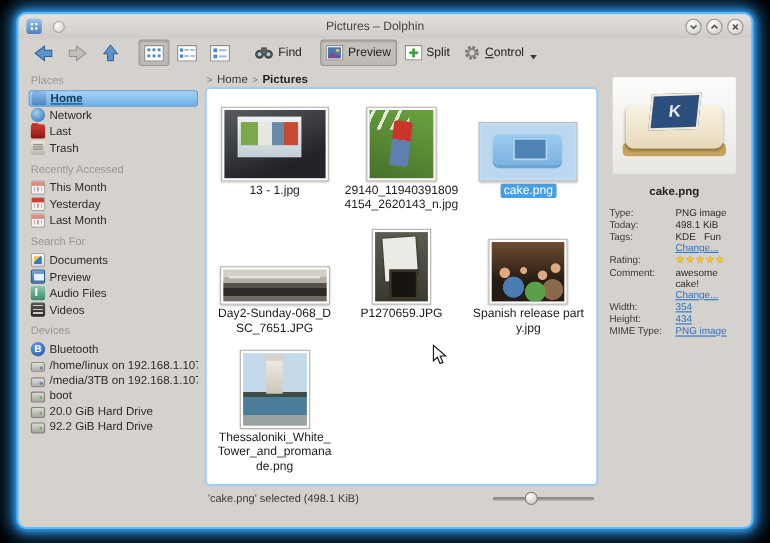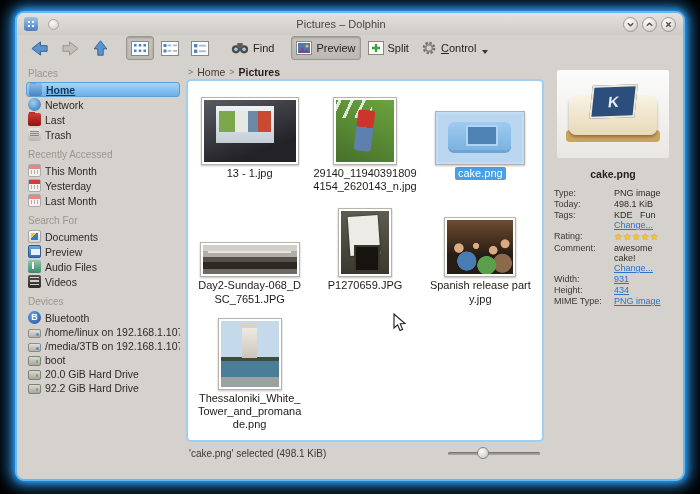--- a/index.html
+++ b/index.html
@@ -468,21 +468,21 @@
             <span class="ival-cell"><span class="ival">PNG image</span></span>
             <span class="ilabel">Today:</span>
             <span class="ival-cell"><span class="ival">498.1 KiB</span></span>
             <span class="ilabel">Tags:</span>
             <span class="ival-cell"><span class="ival">KDE   Fun</span><span class="ilink" style="display: block;">Change...</span></span>
             <span class="ilabel">Rating:</span>
             <span class="ival-cell"><span class="ival stars">★★★★★</span></span>
             <span class="ilabel">Comment:</span>
             <span class="ival-cell"><span class="ival">awesome cake!</span><span class="ilink" style="display: block;">Change...</span></span>
             <span class="ilabel">Width:</span>
-            <span class="ival-cell"><span class="ival link-val">931</span></span>
+            <span class="ival-cell"><span class="ival link-val">354</span></span>
             <span class="ilabel">Height:</span>
             <span class="ival-cell"><span class="ival link-val">434</span></span>
             <span class="ilabel">MIME Type:</span>
             <span class="ival-cell"><span class="ival link-val">PNG image</span></span>
           </div>
       </div>
     </div>
   </div>
 
   <svg class="cursor" width="14" height="19" viewBox="0 0 14 19">

